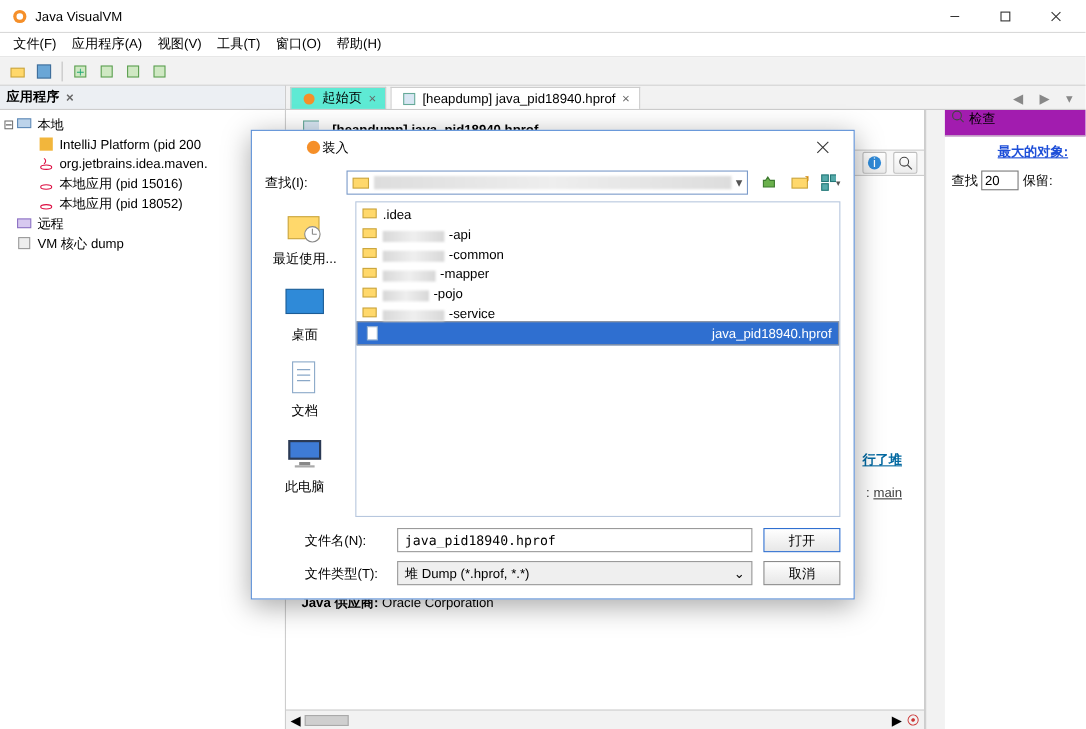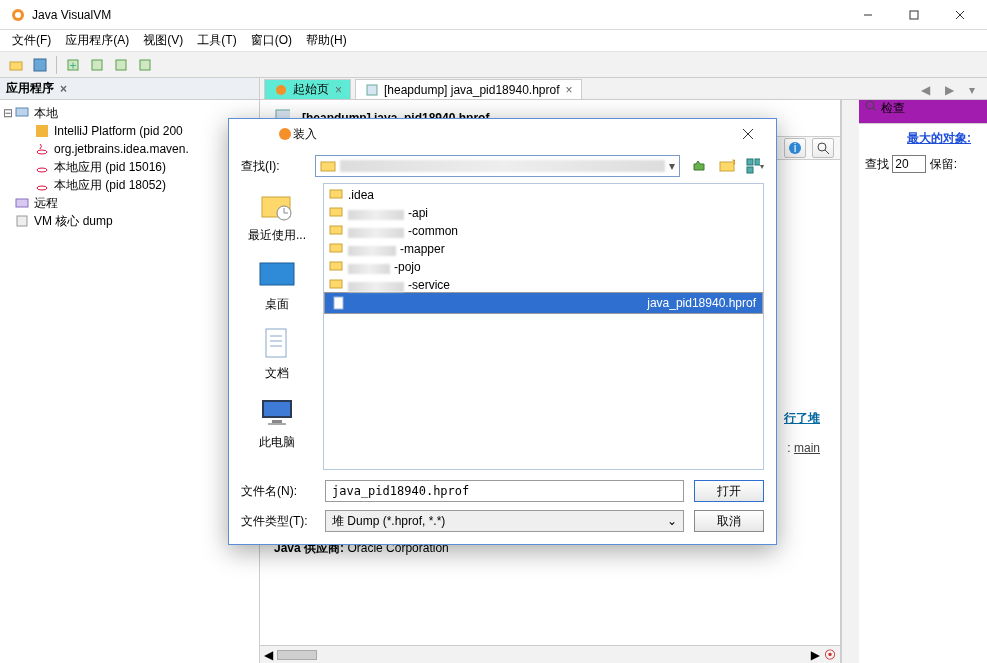--- a/index.html
+++ b/index.html
@@ -63,21 +63,21 @@
 .places{width:72px;display:flex;flex-direction:column;align-items:center;gap:14px;padding-top:6px;}
 .place{display:flex;flex-direction:column;align-items:center;gap:4px;width:100%;}
 .place .pic{width:40px;height:34px;display:flex;align-items:center;justify-content:center;}
 .filelist{flex:1;border:1px solid #b7c7de;background:#fff;overflow:auto;}
 .fi{height:18px;display:flex;align-items:flex-end;padding:0 4px;gap:4px;font-family:Tahoma,sans-serif;}
 .fi .fico{width:16px;height:16px;display:flex;align-items:center;justify-content:center;}
 .fi .blur{display:inline-block;height:10px;background:linear-gradient(90deg,#d8d8d8,#efefef,#d8d8d8);filter:blur(1px);}
 .fi.sel{background:#2f6fd0;color:#fff;}
 .dbottom{padding:4px 12px 12px 12px;display:flex;flex-direction:column;gap:8px;}
 .dline{display:flex;align-items:center;gap:10px;}
-.dline label{width:74px;text-align:left;}
+.dline label{width:74px;text-align:left;margin-left:36px;}
 .tin{flex:1;height:22px;border:1px solid #9a9a9a;padding:0 6px;font-family:"SimSun",monospace;}
 .sel{flex:1;height:22px;border:1px solid #9a9a9a;background:#efefef;display:flex;align-items:center;justify-content:space-between;padding:0 6px;font-family:"SimSun",monospace;}
 .dbtn{width:70px;height:22px;border:1px solid #8a8a8a;background:linear-gradient(#fff,#e7e7e7);display:flex;align-items:center;justify-content:center;}
 .dbtn.primary{border-color:#2f6fd0;}
 
 svg{display:block;}
 .folder rect{fill:#ffd86b;stroke:#caa43a;}
 </style>
 </head>
 <body>

